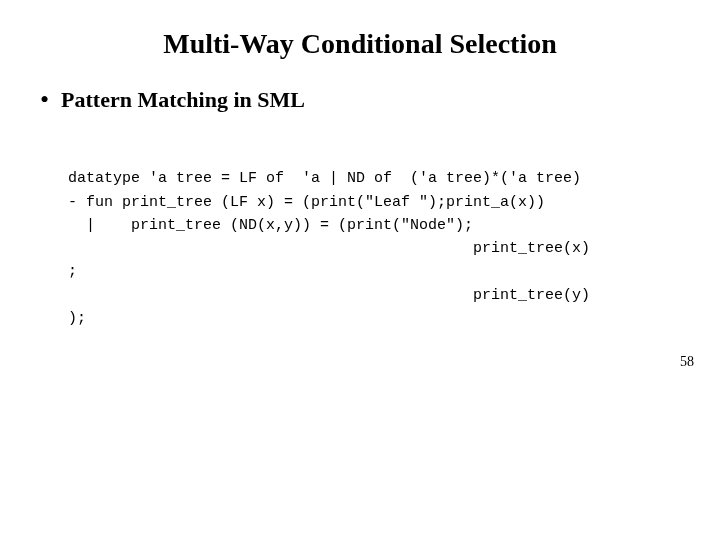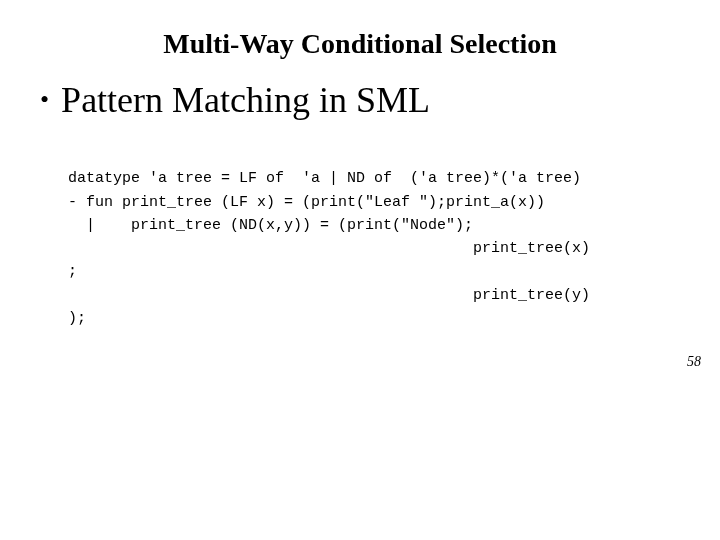--- a/index.html
+++ b/index.html
@@ -30,38 +30,38 @@
     display: flex;
     align-items: flex-start;
     margin-bottom: 28px;
   }
   .bullet-dot {
     font-size: 26px;
     line-height: 32px;
     margin-right: 12px;
   }
   .bullet-text {
-    font-size: 36px;
+    font-size: 22px;
     line-height: 32px;
+    font-weight: bold;
   }
   .code {
     font-family: "Courier New", Courier, monospace;
     font-size: 15px;
     font-weight: normal;
     white-space: pre;
     margin-left: 28px;
     line-height: 1.55;
   }
   .pagenum {
     position: absolute;
-    right: 19px;
+    right: 26px;
     bottom: 10px;
     font-size: 14px;
     font-family: "Times New Roman", Times, serif;
-    font-style: italic;
   }
 </style>
 </head>
 <body>
 
 <div class="slide">
 
   <div class="title">Multi-Way Conditional Selection</div>
 
   <div class="bullet-row">

